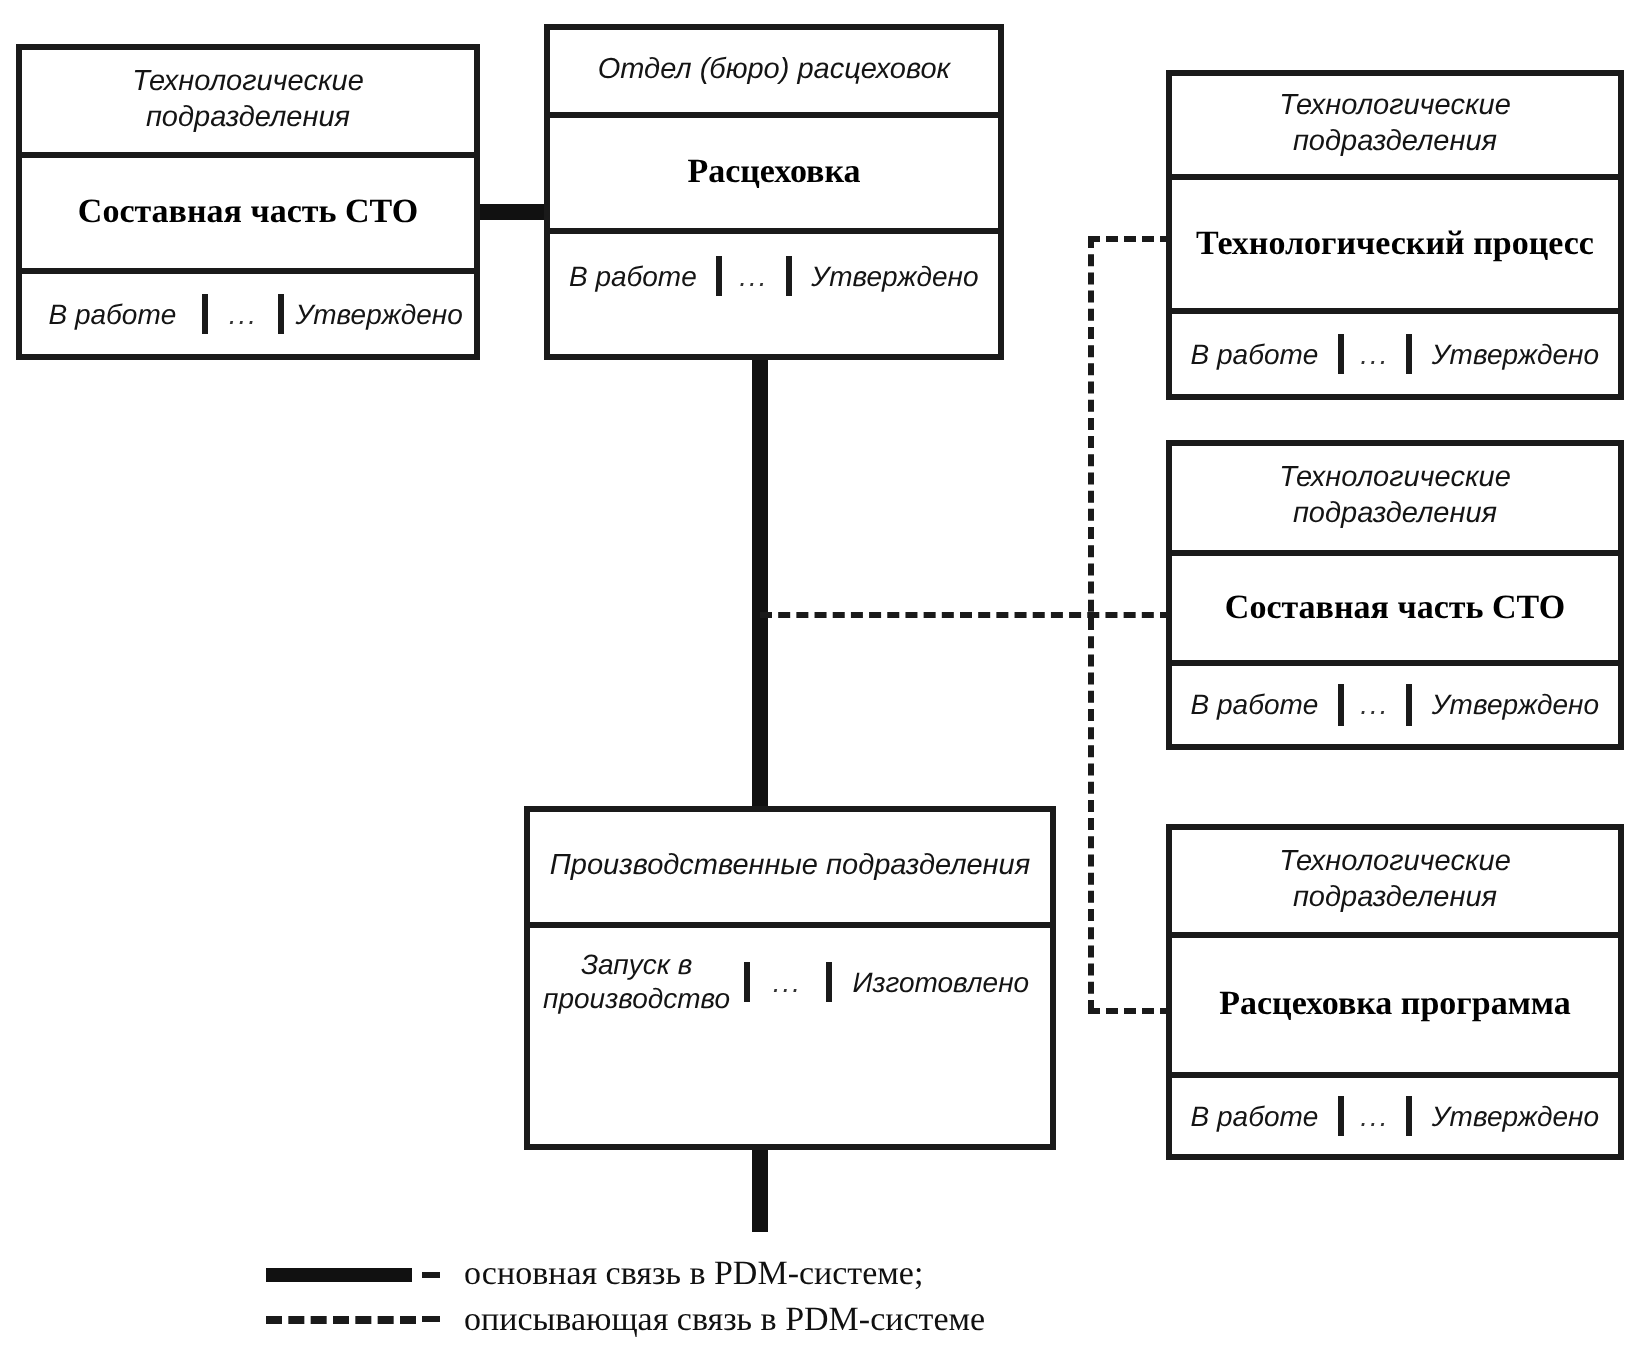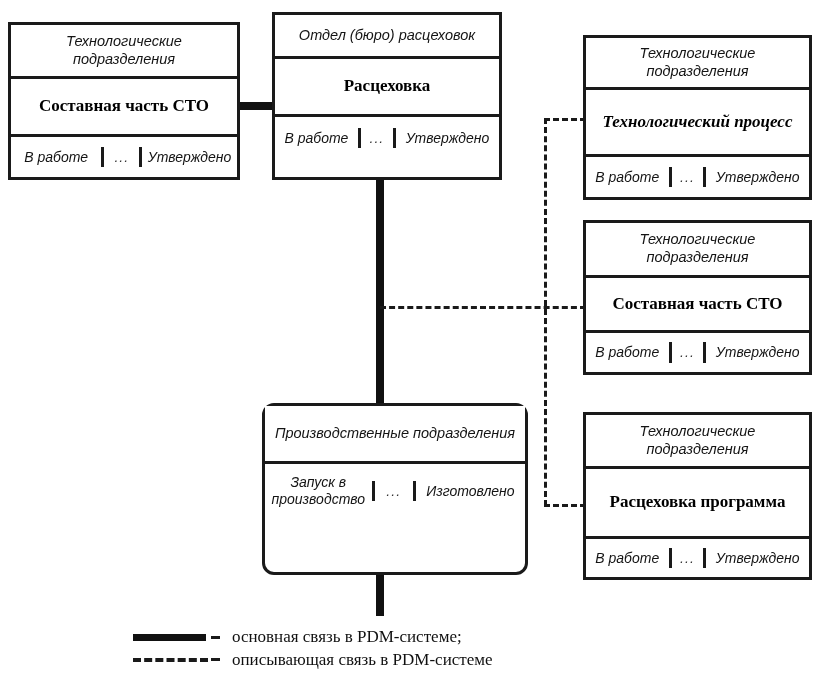--- a/index.html
+++ b/index.html
@@ -155,21 +155,21 @@
     <div class="row row-title" style="height:58px;text-align:right;">Расцеховка</div>
     <div class="row row-states" style="height:42px;">
       <div class="cell" style="width:37%;">В работе</div>
       <div class="cell mid" style="width:17%;">...</div>
       <div class="cell" style="width:46%;">Утверждено</div>
     </div>
   </div>
 
   <div class="node" style="left:583px; top:35px; width:229px; height:165px;">
     <div class="row row-dept" style="height:52px;">Технологические подразделения</div>
-    <div class="row row-title" style="height:67px;font-style:italic;">Технологический процесс</div>
+    <div class="row row-title" style="height:67px;">Технологический процесс</div>
     <div class="row row-states" style="height:40px;">
       <div class="cell" style="width:37%;">В работе</div>
       <div class="cell mid" style="width:17%;">...</div>
       <div class="cell" style="width:46%;">Утверждено</div>
     </div>
   </div>
 
   <div class="node" style="left:583px; top:220px; width:229px; height:155px;">
     <div class="row row-dept" style="height:55px;">Технологические подразделения</div>
     <div class="row row-title" style="height:55px;">Составная часть СТО</div>
@@ -183,21 +183,21 @@
   <div class="node" style="left:583px; top:412px; width:229px; height:168px;">
     <div class="row row-dept" style="height:54px;">Технологические подразделения</div>
     <div class="row row-title" style="height:70px;">Расцеховка программа</div>
     <div class="row row-states" style="height:38px;">
       <div class="cell" style="width:37%;">В работе</div>
       <div class="cell mid" style="width:17%;">...</div>
       <div class="cell" style="width:46%;">Утверждено</div>
     </div>
   </div>
 
-  <div class="node" style="left:262px; top:403px; width:266px; height:172px;border-radius:12px;">
+  <div class="node" style="left:262px; top:403px; width:266px; height:172px;">
     <div class="row row-dept" style="height:58px;">Производственные подразделения</div>
     <div class="row row-states" style="height:54px;">
       <div class="cell" style="width:41%;">Запуск в производство</div>
       <div class="cell mid" style="width:17%;">...</div>
       <div class="cell" style="width:42%;">Изготовлено</div>
     </div>
   </div>
 
   <div class="legend" style="left:0; top:0; width:820px; height:681px;">
 

